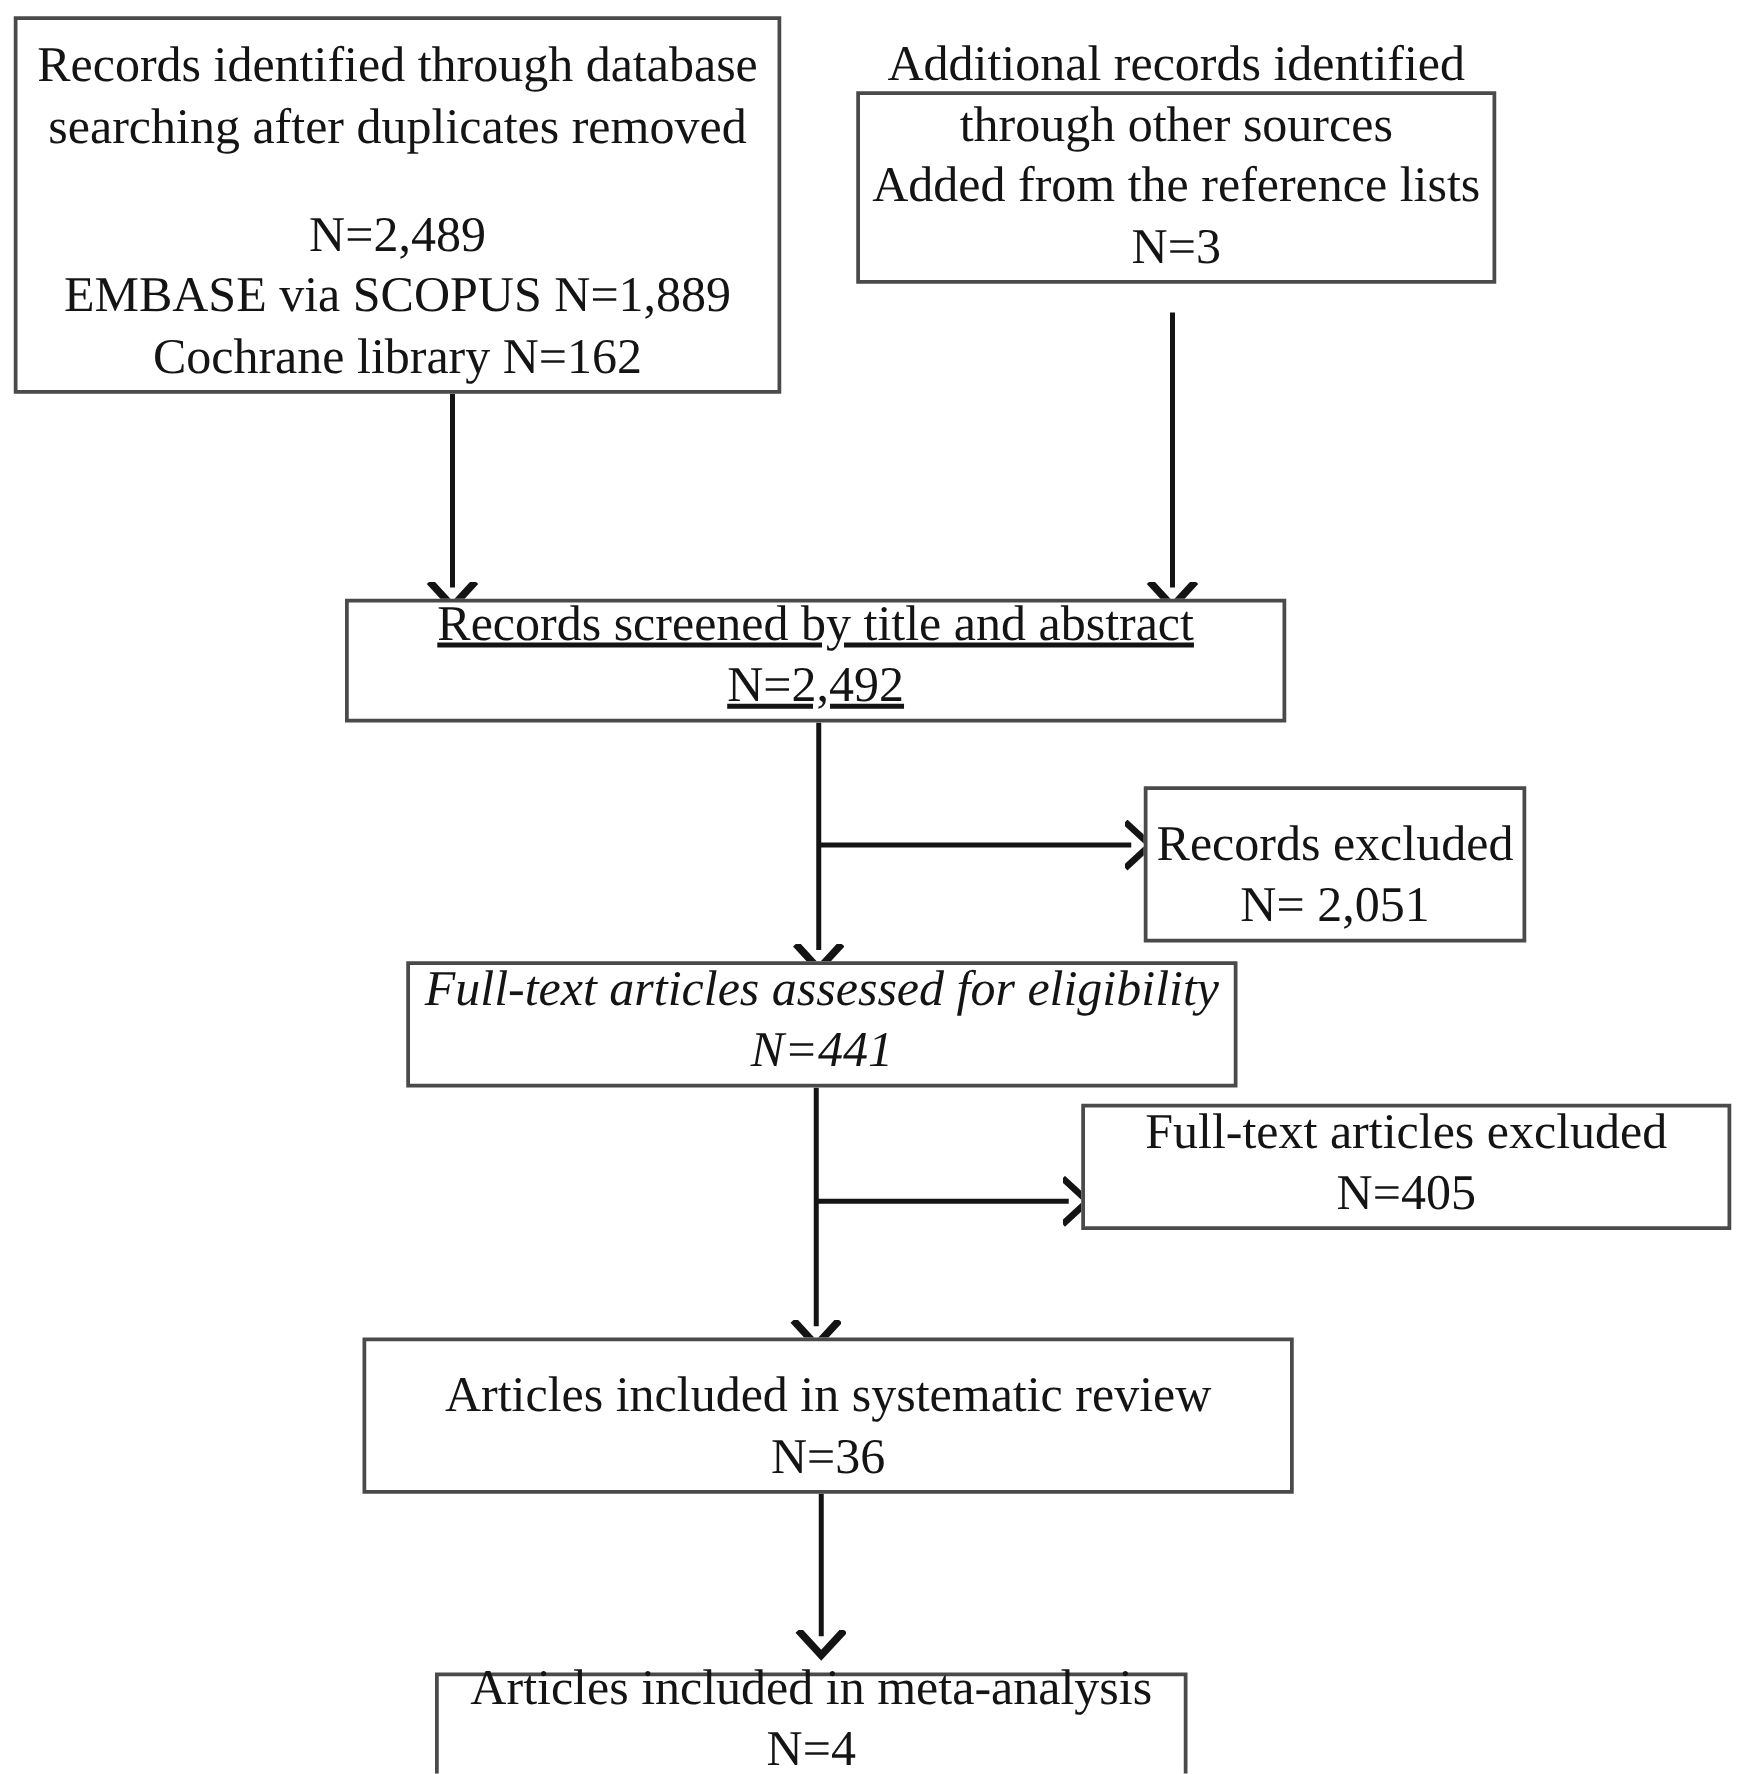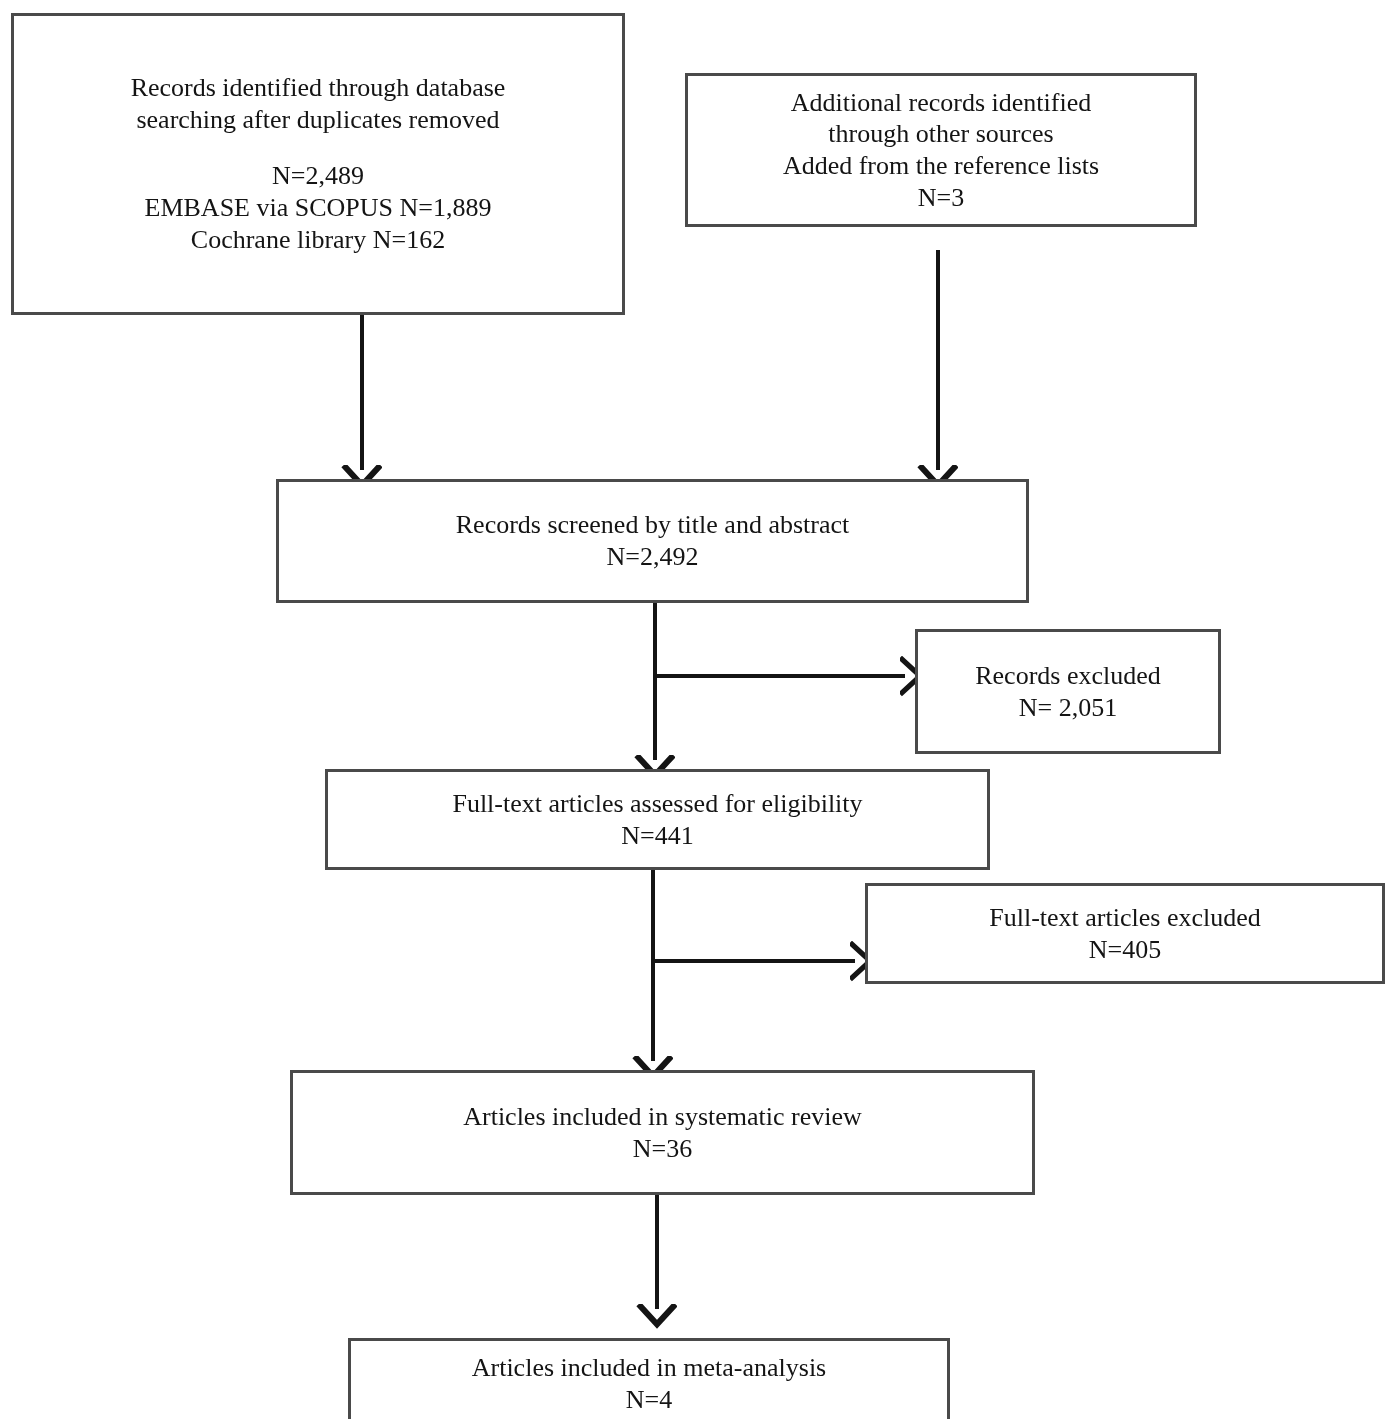--- a/index.html
+++ b/index.html
@@ -20,41 +20,41 @@
     overflow: hidden;
   }
   .node {
     position: absolute;
     box-sizing: border-box;
     background: #ffffff;
     border: 3px solid #4a4a4a;
     display: flex;
     flex-direction: column;
     align-items: center;
-    justify-content: center;
+    justify-content: flex-end;
     text-align: center;
     line-height: 1.22;
     color: #141414;
-    font-size: 26px;
+    font-size: 40px;
     padding: 2px 6px;
   }
   .node .line {
     display: block;
     white-space: pre;
   }
   .node .spacer {
     display: block;
     height: 0.95em;
   }
   
   #node-identified   { left: 11px;  top: 13px;   width: 614px; height: 302px; }
   #node-additional   { left: 685px; top: 73px;   width: 512px; height: 154px; }
-  #node-screened     { left: 276px; top: 479px;  width: 753px; height: 124px;  }
+  #node-screened     { left: 276px; top: 479px;  width: 753px; height: 99px; text-decoration: underline;  }
   #node-rec-excluded { left: 915px; top: 629px;  width: 306px; height: 125px; }
-  #node-eligibility  { left: 325px; top: 769px;  width: 665px; height: 101px; }
+  #node-eligibility  { left: 325px; top: 769px;  width: 665px; height: 101px; font-style: italic; }
   #node-ft-excluded  { left: 865px; top: 883px;  width: 520px; height: 101px; }
   #node-systematic   { left: 290px; top: 1070px; width: 745px; height: 125px; }
   #node-meta         { left: 348px; top: 1318px; width: 602px; height: 91px; margin-top: 20px;  }
 
   #arrow-layer {
     position: absolute;
     left: 0;
     top: 0;
     width: 1398px;
     height: 1419px;

